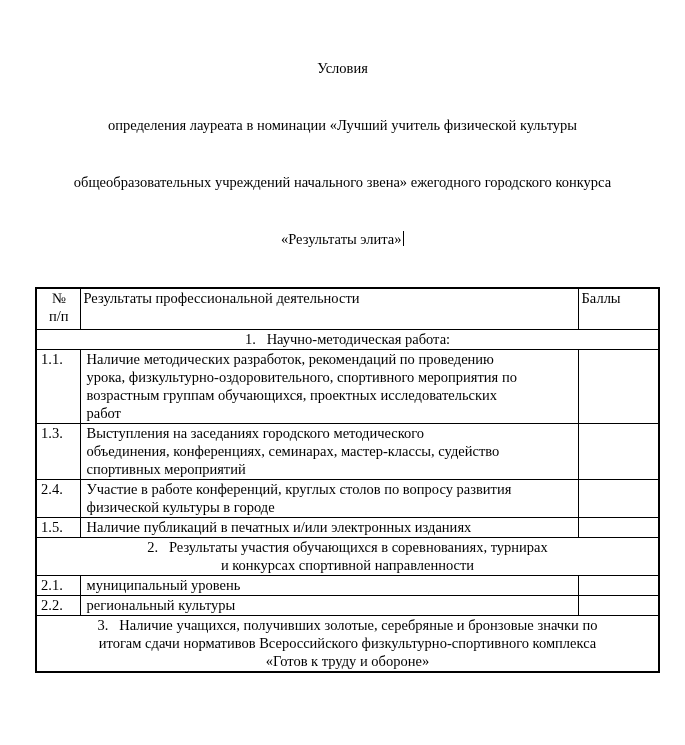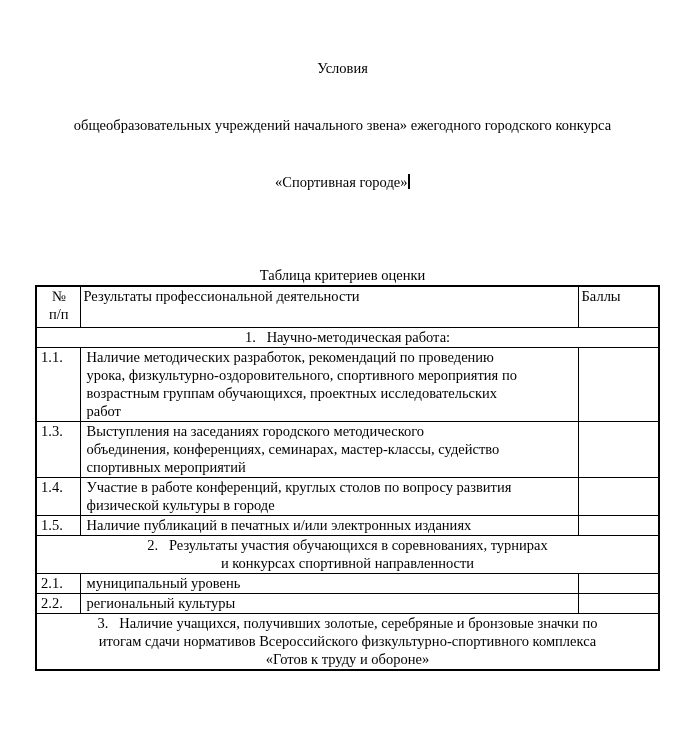--- a/index.html
+++ b/index.html
@@ -76,25 +76,25 @@
   }
   .points-cell { }
 </style>
 </head>
 <body>
 
 <div class="page">
 
   <div class="doc-title">
     <div class="title-line">Условия</div>
+    <div class="title-line">определения лауреата в номинации «Лучший учитель физической культуры</div>
     <div class="title-line">общеобразовательных учреждений начального звена» ежегодного городского конкурса</div>
-    <div class="title-line"><span>«Спортивная городе»</span><span class="caret"></span></div>
+    <div class="title-line"><span>«Результаты элита»</span><span class="caret"></span></div>
   </div>
 
-  <div class="caption">Таблица критериев оценки</div>
 
   <table class="criteria">
     <colgroup>
       <col style="width:44px">
       <col style="width:498px">
       <col style="width:81px">
     </colgroup>
     <thead>
       <tr>
         <td class="header-cell num-cell" style="text-align:center">№
@@ -116,21 +116,21 @@
           <td class="points-cell"></td>
         </tr>
         <tr>
           <td class="num-cell">1.3.</td>
           <td class="text-cell">Выступления на заседаниях городского методического
 объединения, конференциях, семинарах, мастер-классы, судейство
 спортивных мероприятий</td>
           <td class="points-cell"></td>
         </tr>
         <tr>
-          <td class="num-cell">1.4.</td>
+          <td class="num-cell">2.4.</td>
           <td class="text-cell">Участие в работе конференций, круглых столов по вопросу развития
 физической культуры в городе</td>
           <td class="points-cell"></td>
         </tr>
         <tr>
           <td class="num-cell">1.5.</td>
           <td class="text-cell">Наличие публикаций в печатных и/или электронных изданиях</td>
           <td class="points-cell"></td>
         </tr>
         <tr>

